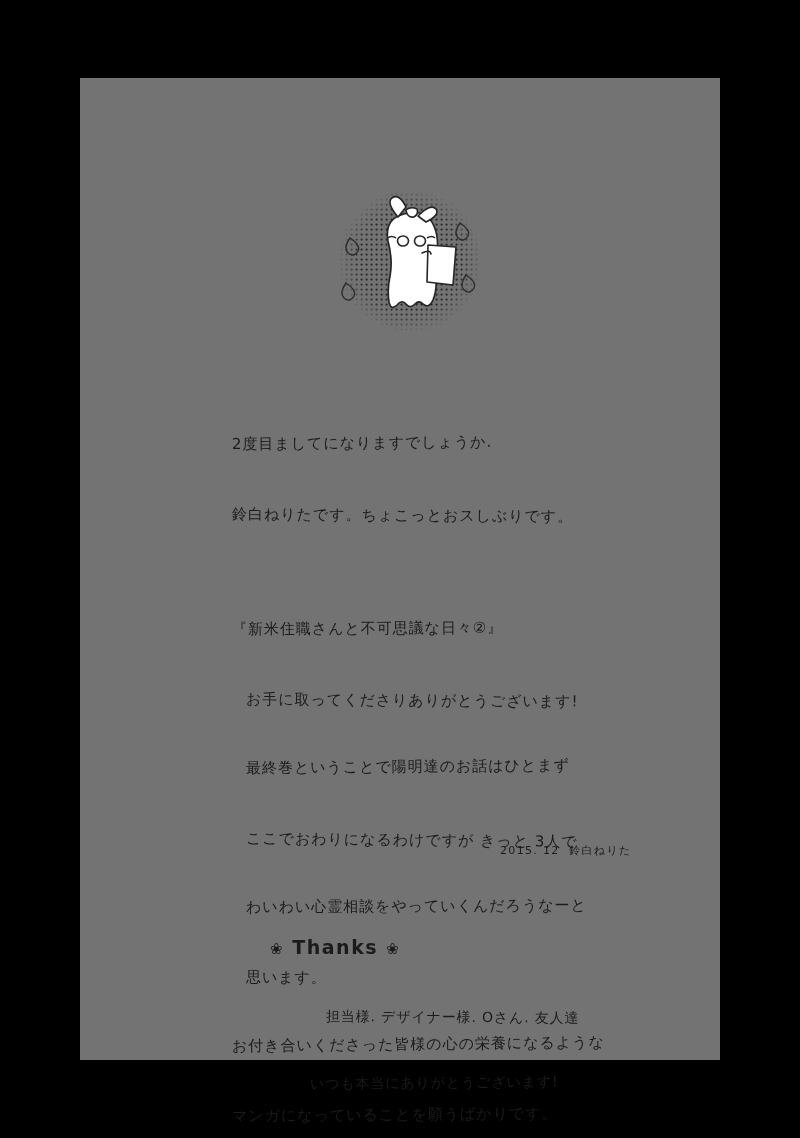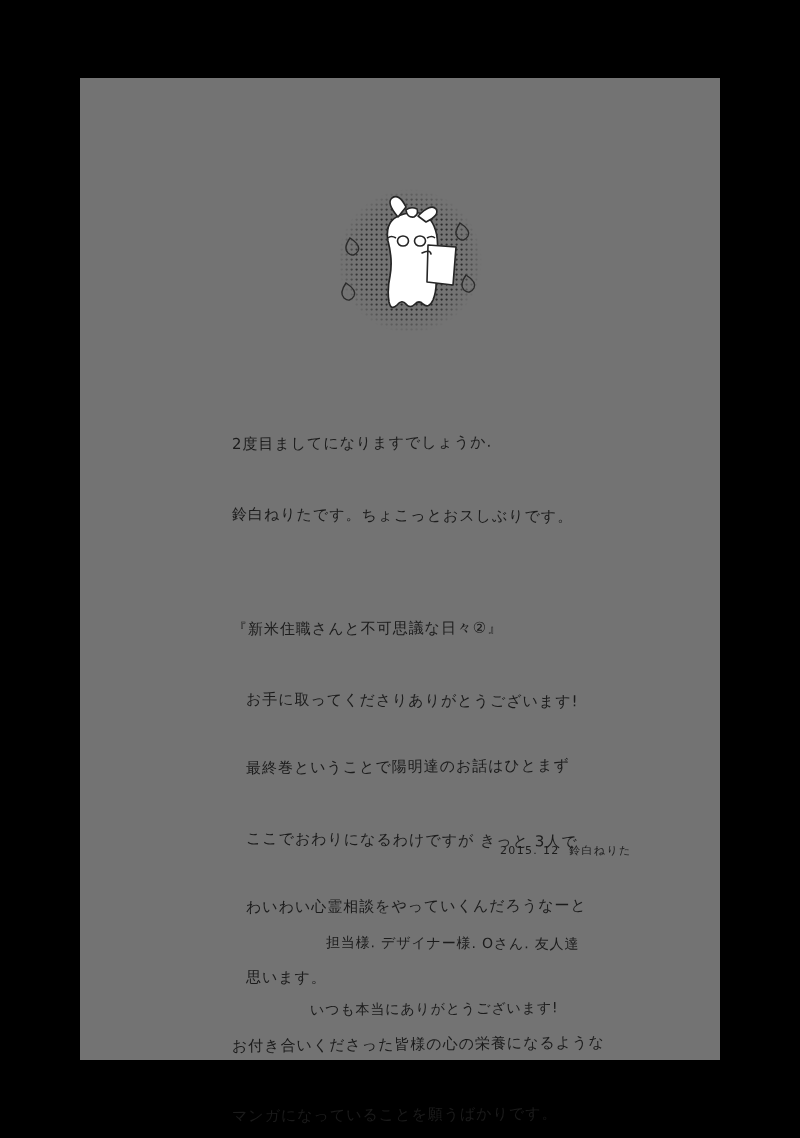--- a/index.html
+++ b/index.html
@@ -169,17 +169,18 @@
     <p class="line r5">お付き合いくださった皆様の心の栄養になるような</p>
     <p class="line r1">マンガになっていることを願うばかりです。</p>
     
     
     
   </div>
 
   <div id="signature" class="hand">2015. 12  鈴白ねりた</div>
 
   <div id="thanks-block" class="hand">
+    <div id="thanks-title"><span class="flower">❀</span> <span>Thanks</span> <span class="flower">❀</span></div>
     <p class="thanks-line r2">担当様. デザイナー様. Oさん. 友人達</p>
     <p class="thanks-line second r1">いつも本当にありがとうございます!</p>
   </div>
 
 </div>
 
 </body></html>

